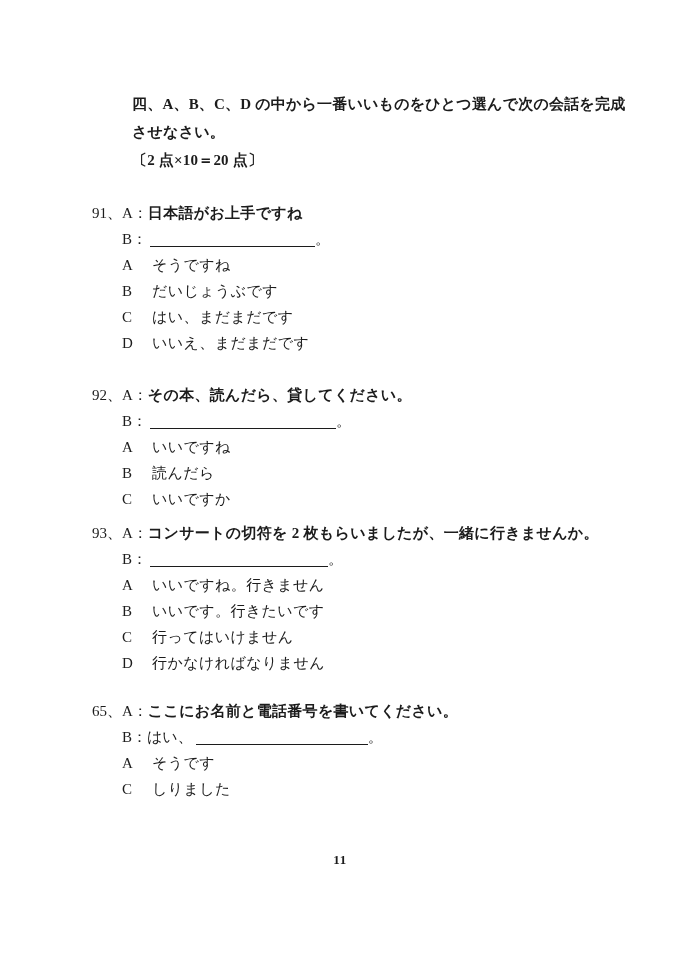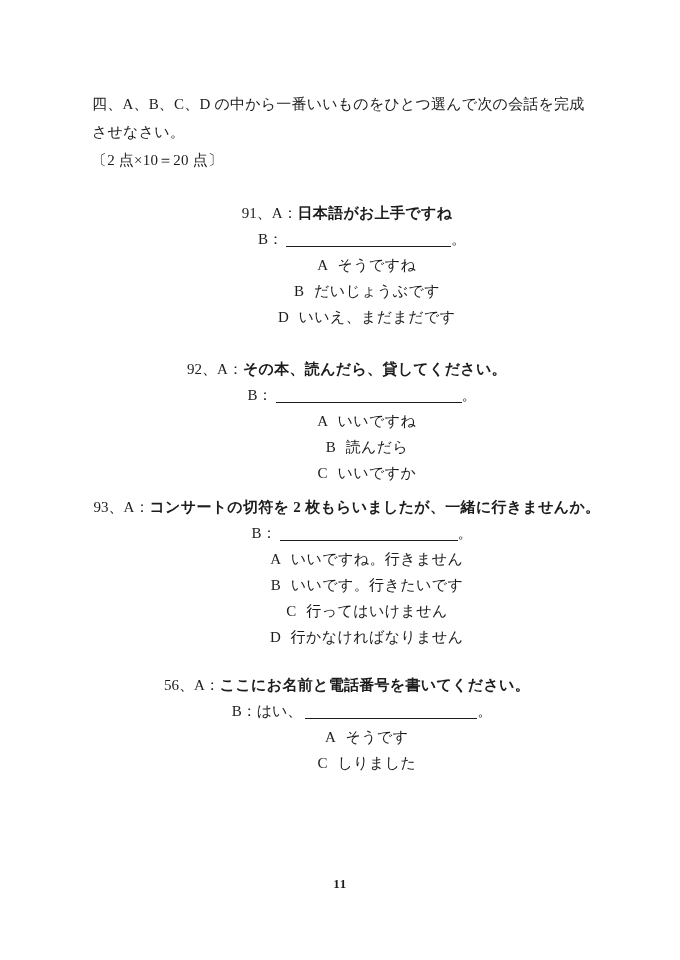--- a/index.html
+++ b/index.html
@@ -7,45 +7,45 @@
     position:relative;
     width:680px;height:960px;
     background:#ffffff;
     color:#1c1c1c;
     font-family:"Liberation Serif","DejaVu Serif",serif;
     font-size:15px;
     box-sizing:border-box;
     padding:90px 78px 0 92px;
     overflow:hidden;
   }
-  .h-line{line-height:28px;font-weight:normal;white-space:nowrap;letter-spacing:0.2px;}
+  .h-line{line-height:28px;font-weight:bold;white-space:nowrap;letter-spacing:0.2px;margin-left:40px;}
   .question{margin-top:26px;}
   .q-93{margin-top:8px;}
   .q-94{margin-top:22px;}
-  .q-line{line-height:26px;white-space:nowrap;text-align:center;}
+  .q-line{line-height:26px;white-space:nowrap;}
   .q-num{display:inline-block;width:30px;}
   .sp-label{display:inline-block;}
   .a-text{font-weight:bold;letter-spacing:0.3px;}
   .indent,.option{padding-left:30px;}
   .opt-letter{display:inline-block;width:30px;}
   .opt-text{letter-spacing:0.4px;}
   .blank{
     display:inline-block;
     border-bottom:1.6px solid #1c1c1c;
     height:13px;
     margin-left:3px;
     transform:translateY(3px);
   }
   .blank-0{width:165px;}
   .blank-1{width:186px;}
   .blank-2{width:178px;}
   .blank-3{width:172px;}
   .page-number{
     position:absolute;
-    top:876px;left:0;right:0;
+    top:852px;left:0;right:0;
     text-align:center;
     font-weight:bold;
     font-size:13px;
     letter-spacing:0.5px;
   }
 </style>
 </head>
 <body>
 
 <div class="page">
@@ -61,20 +61,23 @@
       <span class="q-num">91、</span><span class="sp-label">A：</span><span class="a-text">日本語がお上手ですね</span>
     </div>
     <div class="q-line indent">
       <span class="sp-label">B：</span><span></span><span class="blank blank-0"></span><span>。</span>
     </div>
     <div class="q-line option">
       <span class="opt-letter">A</span><span class="opt-text">そうですね</span>
     </div>
     <div class="q-line option">
       <span class="opt-letter">B</span><span class="opt-text">だいじょうぶです</span>
+    </div>
+    <div class="q-line option">
+      <span class="opt-letter">C</span><span class="opt-text">はい、まだまだです</span>
     </div>
     <div class="q-line option">
       <span class="opt-letter">D</span><span class="opt-text">いいえ、まだまだです</span>
     </div>
   </div>
 
   <div class="question">
     <div class="q-line">
       <span class="q-num">92、</span><span class="sp-label">A：</span><span class="a-text">その本、読んだら、貸してください。</span>
     </div>
@@ -108,21 +111,21 @@
     <div class="q-line option">
       <span class="opt-letter">C</span><span class="opt-text">行ってはいけません</span>
     </div>
     <div class="q-line option">
       <span class="opt-letter">D</span><span class="opt-text">行かなければなりません</span>
     </div>
   </div>
 
   <div class="question q-94">
     <div class="q-line">
-      <span class="q-num">56、</span><span class="sp-label">A：</span><span class="a-text">ここにお名前と電話番号を書いてください。</span>
+      <span class="q-num">65、</span><span class="sp-label">A：</span><span class="a-text">ここにお名前と電話番号を書いてください。</span>
     </div>
     <div class="q-line indent">
       <span class="sp-label">B：</span><span>はい、</span><span class="blank blank-3"></span><span>。</span>
     </div>
     <div class="q-line option">
       <span class="opt-letter">A</span><span class="opt-text">そうです</span>
     </div>
     <div class="q-line option">
       <span class="opt-letter">C</span><span class="opt-text">しりました</span>
     </div>

